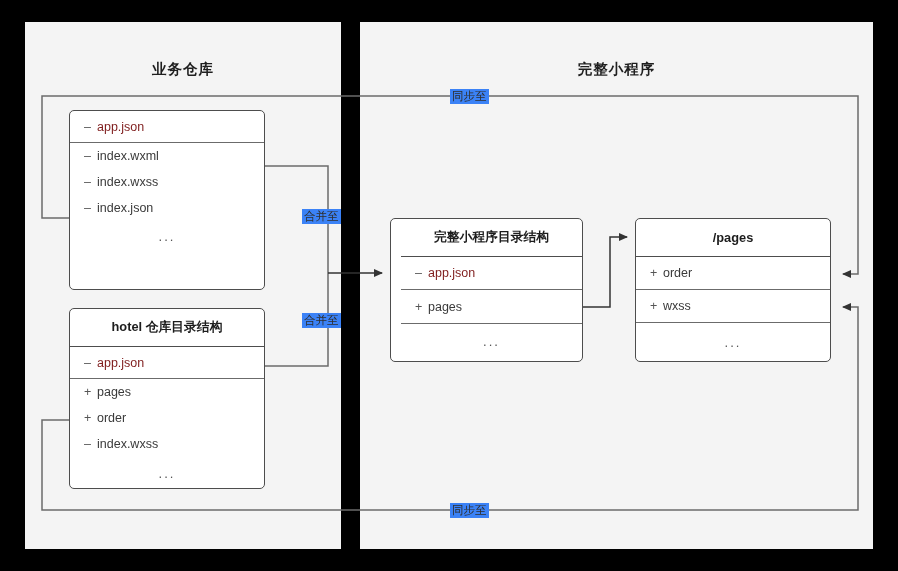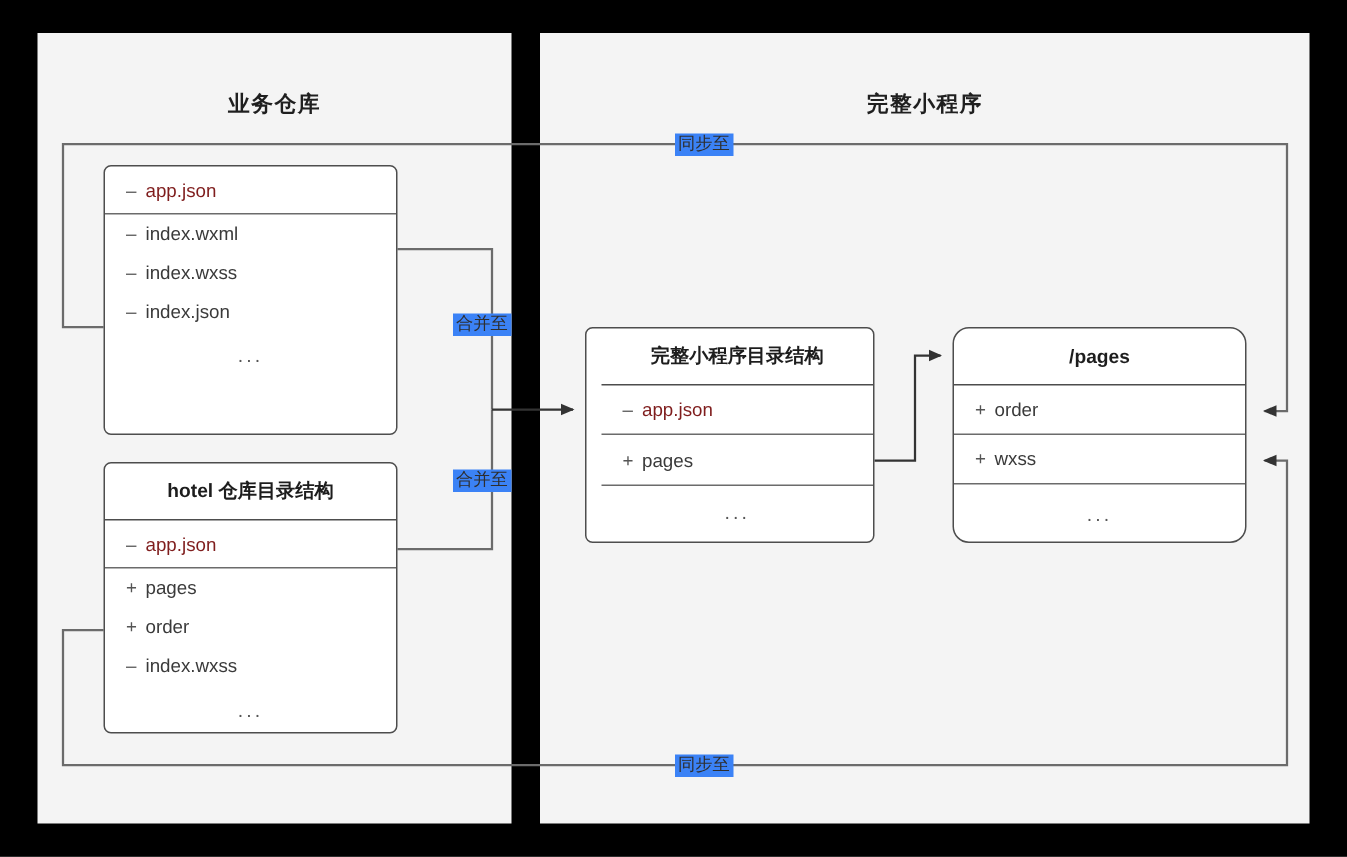--- a/index.html
+++ b/index.html
@@ -38,21 +38,21 @@
   #box-hotel .r-app{height:32px;}
   #box-hotel .r-file{height:26px;}
   #box-hotel .dots{height:32px;}
 
   #box-mini{left:390px;top:218px;width:193px;height:144px;padding-left:10px;}
   #box-mini .hdr{height:38px;}
   #box-mini .r-app{height:33px;}
   #box-mini .r-pages{height:34px;}
   #box-mini .dots{height:35px;}
 
-  #box-pages{left:635px;top:218px;width:196px;height:144px;border-radius:11px;}
+  #box-pages{left:635px;top:218px;width:196px;height:144px;}
   #box-pages .hdr{height:38px;}
   #box-pages .r-item{height:33px;}
   #box-pages .dots{height:38px;}
 
   
   #links{position:absolute;left:0;top:0;width:898px;height:571px;pointer-events:none;}
 
   
   .elabel{position:absolute;background:#3b82f6;font-size:11.5px;color:#2e2e2e;
           padding:1px 2px;white-space:nowrap;line-height:13px;}

